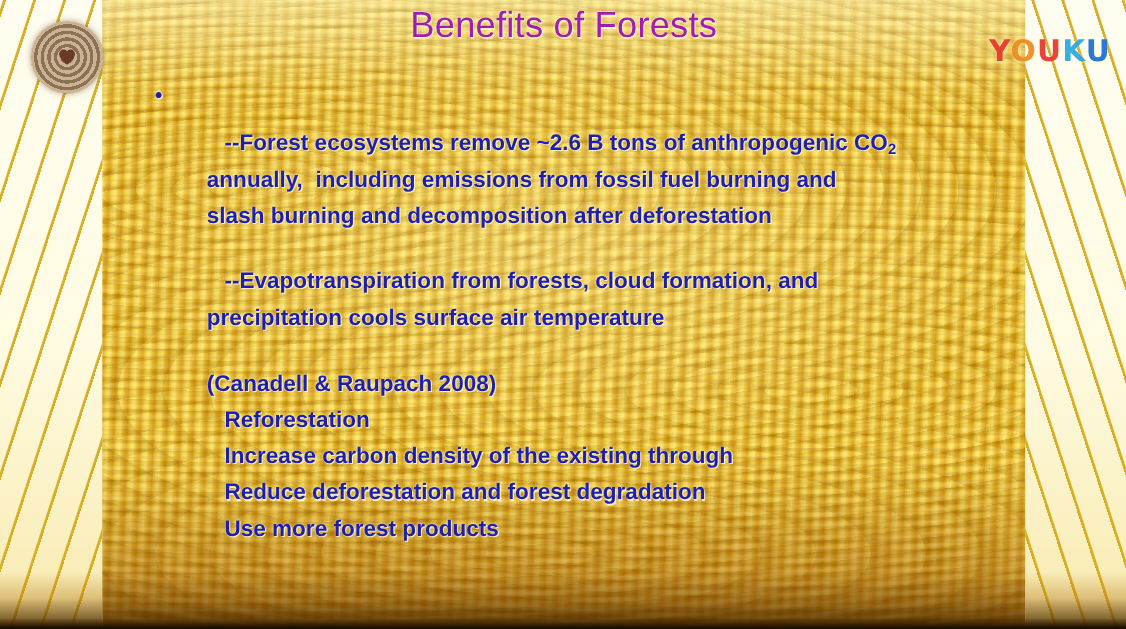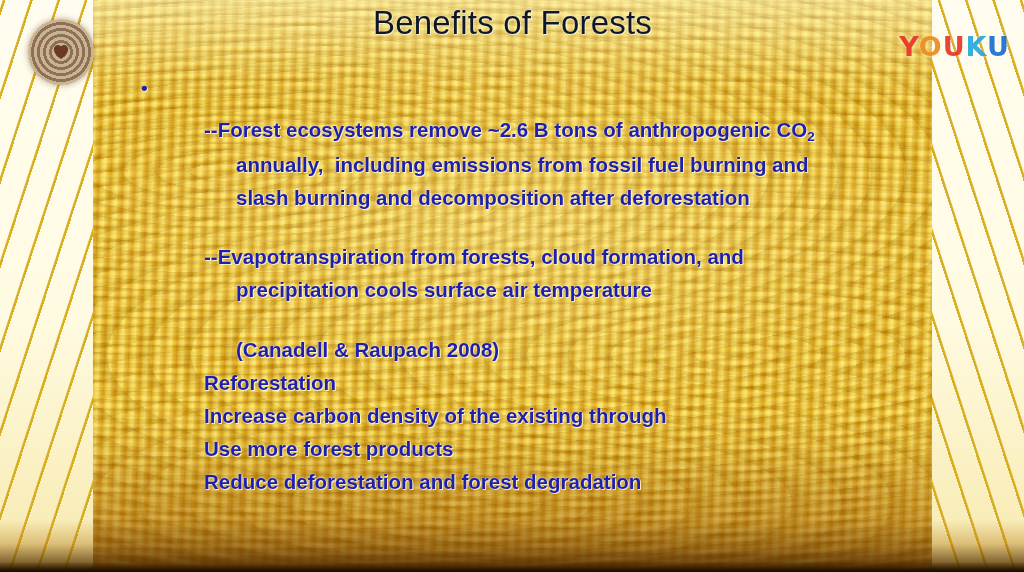--- a/index.html
+++ b/index.html
@@ -157,21 +157,21 @@
   }
 
   .slide-title {
     position: absolute;
     top: 4px;
     left: 0;
     right: 0;
     text-align: center;
     font-size: 33px;
     font-weight: 400;
-    color: #0f172a;
+    color: #a21caf;
     letter-spacing: .2px;
     text-shadow:
       0 0 2px rgba(255,255,230,0.9),
       1px 1px 0 rgba(255,250,205,0.7);
   }
 
   .body-block {
     position: absolute;
     top: 78px;
     left: 0;
@@ -199,21 +199,21 @@
   }
 
   .para { margin-bottom: 2px; }
   .para.gap-before { margin-top: 26px; }
 
   .line {
     padding-left: 111px;
     line-height: 1.62;
     white-space: pre;
   }
-  .line.indent { padding-left: 95px; margin-left: 48px; }
+  .line.indent { padding-left: 95px; }
   .line.sub    { }
 
   .line sub {
     font-size: 0.66em;
     vertical-align: -0.28em;
   }
 
   .bottom-dark {
     position: absolute;
     left: 0; right: 0; bottom: 0;
@@ -267,21 +267,21 @@
 
       <div class="para gap-before">
         <div class="line">--Evapotranspiration from forests, cloud formation, and</div>
         <div class="line indent">precipitation cools surface air temperature</div>
       </div>
 
       <div class="para gap-before">
         <div class="line indent">(Canadell &amp; Raupach 2008)</div>
         <div class="line sub">Reforestation</div>
         <div class="line sub">Increase carbon density of the existing through</div>
+        <div class="line sub">Reduce deforestation and forest degradation</div>
         <div class="line sub">Use more forest products</div>
-        <div class="line sub">Reduce deforestation and forest degradation</div>
       </div>
 
     </div>
   </div>
 
   <div class="bottom-dark"></div>
 </div>
 
 </body></html>

